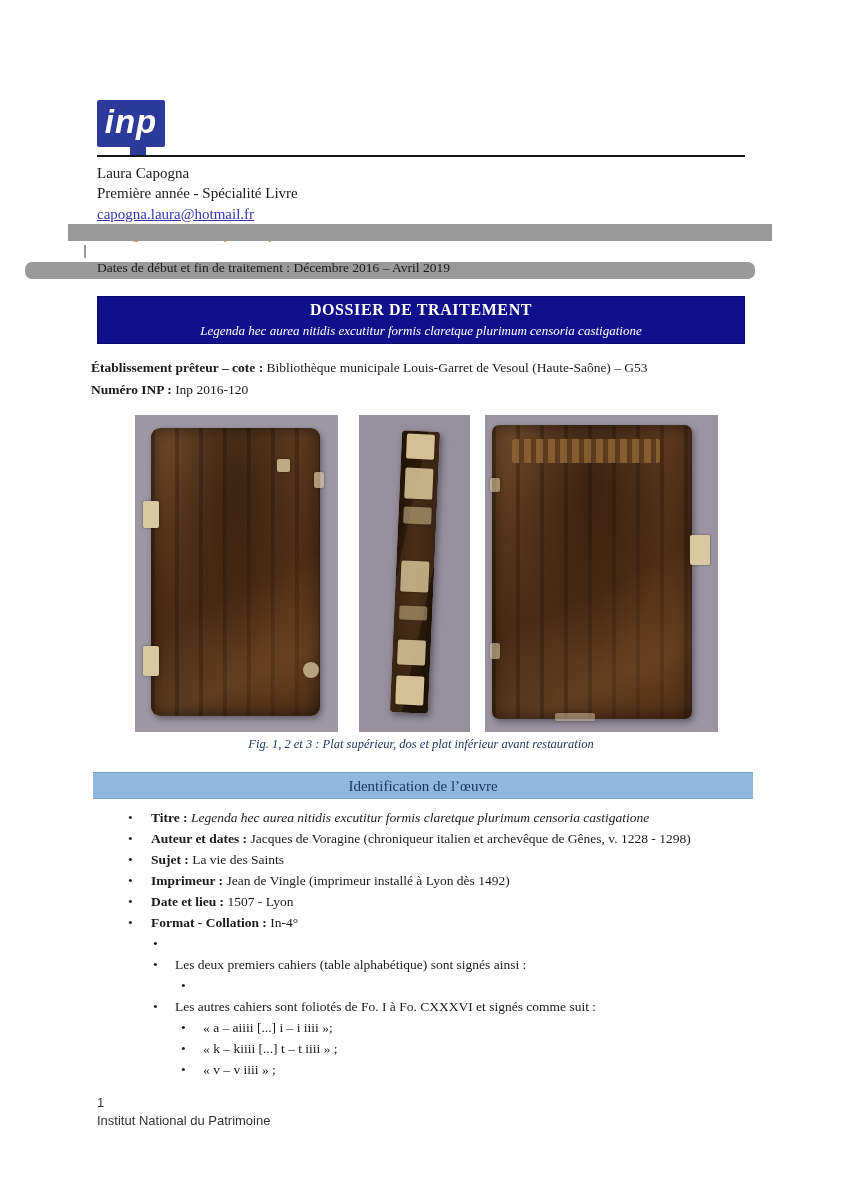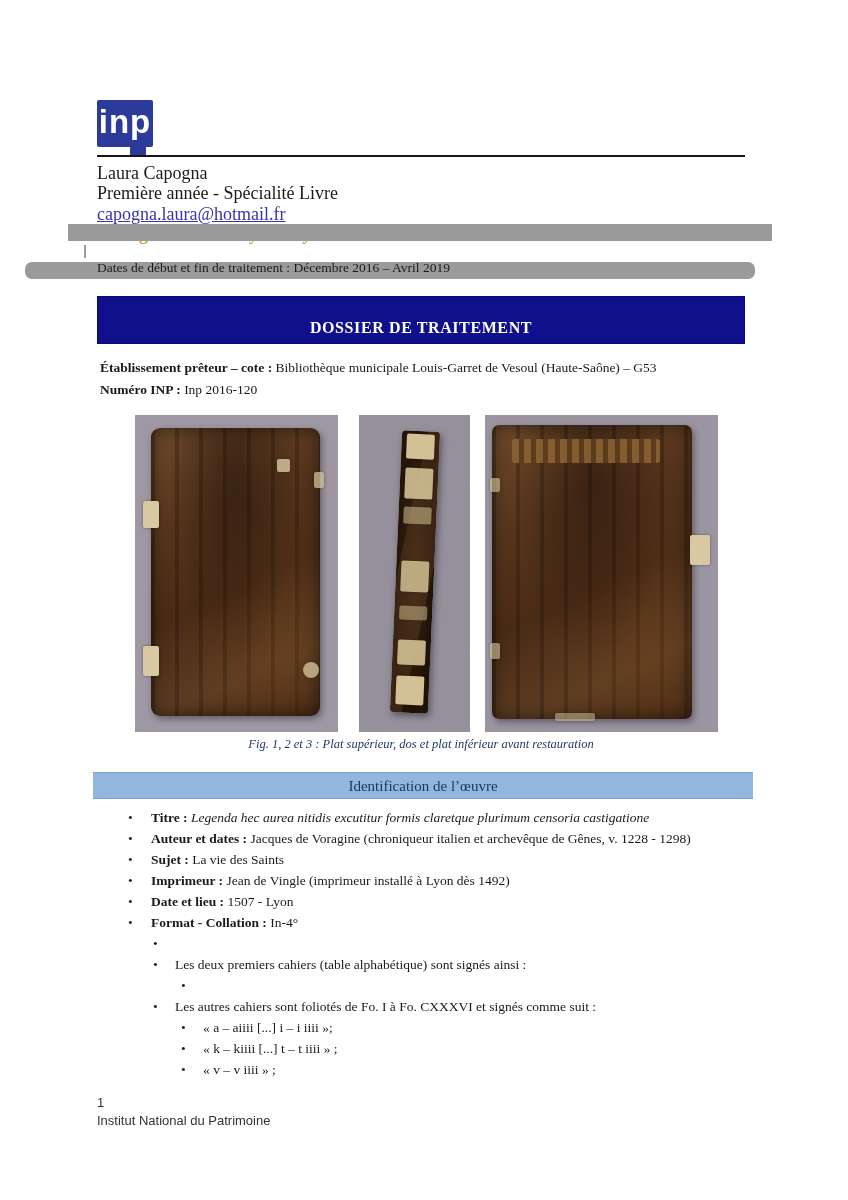--- a/index.html
+++ b/index.html
@@ -2,55 +2,55 @@
 <html><head>
 <meta charset="utf-8">
 <style>
   html,body{margin:0;padding:0;background:#ffffff;}
   .page{
     position:relative;width:848px;height:1200px;background:#ffffff;overflow:hidden;
     font-family:"Liberation Serif", serif;color:#1a1a1a;
   }
   
   .logo-box{
-    position:absolute;left:97px;top:100px;width:56px;height:47px;
+    position:absolute;left:97px;top:100px;width:68px;height:47px;
     background:#2b3a9b;border-radius:2px;
-    display:flex;align-items:center;justify-content:center;
+    display:flex;align-items:center;justify-content:center;font-style:italic;
   }
   .logo-box span{
     color:#ffffff;font-family:"Liberation Sans",sans-serif;
     font-weight:bold;font-size:33px;letter-spacing:1px;line-height:1;
     transform:translateY(-2px);
   }
   .logo-tab{position:absolute;left:130px;top:146px;width:16px;height:11px;background:#2b3a9b;}
   .logo-name{
     position:absolute;left:186px;top:103px;
     font-family:"Liberation Sans",sans-serif;font-size:15.5px;font-weight:600;
     color:#2b3a9b;line-height:19px;
   }
   
   .rule{position:absolute;left:97px;top:155px;width:648px;height:2px;background:#161616;}
-  .hdr{position:absolute;left:97px;top:163px;font-size:18px;line-height:20.3px;}
+  .hdr{position:absolute;left:97px;top:163px;font-size:15px;line-height:20.3px;}
   .hdr .email{color:#3434ad;text-decoration:underline;}
   .hdr .teacher{color:#c9a43b;font-weight:bold;}
   .chbar{position:absolute;left:84px;width:2px;background:#9a9a9a;}
   .chbar.b1{top:224px;height:17px;}
   .chbar.b2{top:245px;height:13px;}
   .chbar.b3{top:262px;height:17px;}
   .dates{position:absolute;left:97px;top:260px;font-size:13.5px;}
   
   .banner{
     position:absolute;left:97px;top:296px;width:648px;height:48px;
     background:#10108c;border:1px solid #0b0b70;box-sizing:border-box;
     color:#ffffff;text-align:center;
   }
-  .banner .t1{font-size:16px;font-weight:600;letter-spacing:0.6px;margin-top:20px;line-height:22px;text-align:center;}
+  .banner .t1{font-size:16px;font-weight:600;letter-spacing:0.6px;margin-top:2px;line-height:22px;text-align:center;}
   .banner .t2{font-size:13px;font-style:italic;line-height:19px;}
   
-  .ref{position:absolute;left:100px;top:357px;font-size:13.5px;line-height:22px;}
+  .ref{position:absolute;left:91px;top:357px;font-size:13.5px;line-height:22px;}
   .ref b{font-weight:bold;}
   
   .photo{position:absolute;top:415px;height:317px;overflow:hidden;}
   .ph1{left:135px;width:203px;background:#9d98a3;}
   .ph2{left:359px;width:111px;background:#95909b;}
   .ph3{left:485px;width:233px;background:#9a95a1;}
   .book{
     position:absolute;border-radius:9px;
     background:
       radial-gradient(ellipse at 50% 18%, rgba(20,10,4,0.45), rgba(0,0,0,0) 55%),

